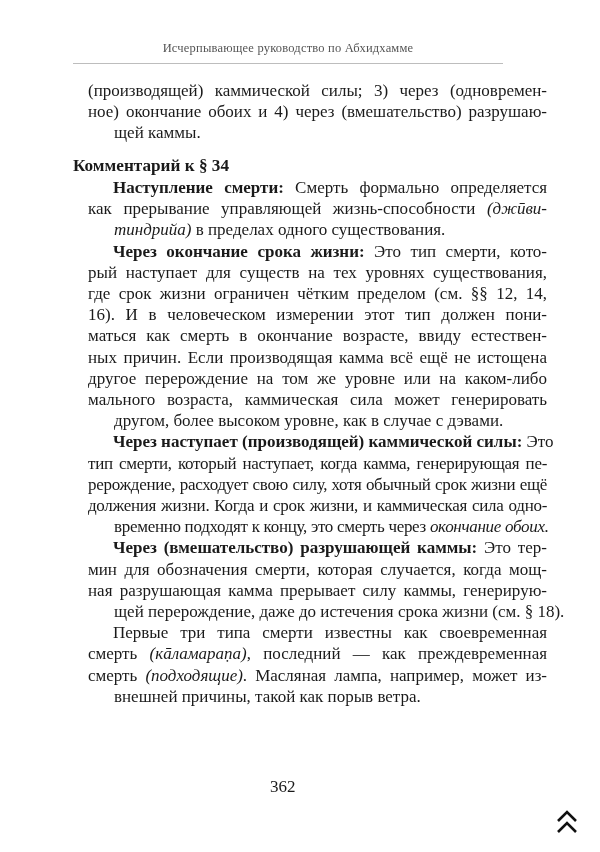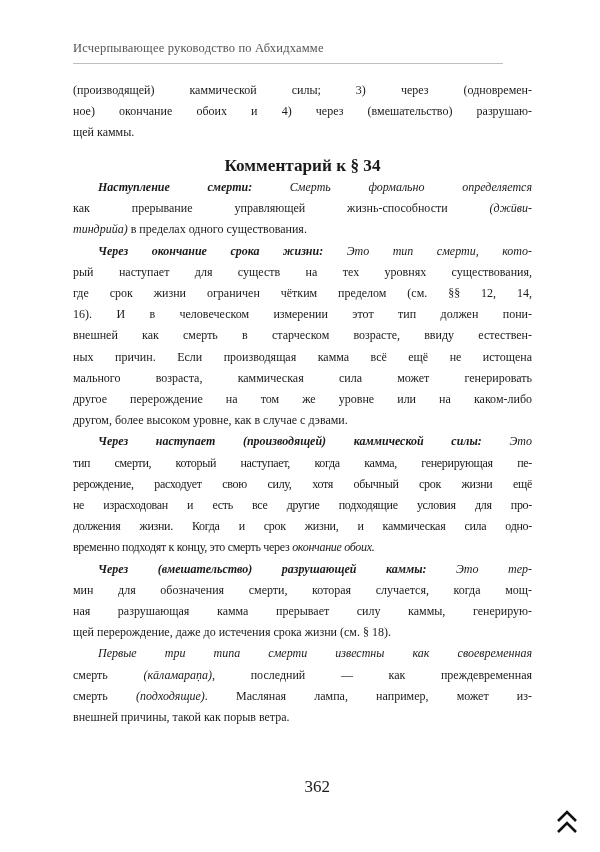--- a/index.html
+++ b/index.html
@@ -1,33 +1,33 @@
 <!DOCTYPE html>
 <html><head>
 <meta charset="utf-8">
 <style>
   html, body { margin:0; padding:0; background:#ffffff; }
   body { width:600px; height:852px; position:relative; overflow:hidden;
          font-family:"Liberation Serif","DejaVu Serif",serif; color:#1a1a1a; }
-  .running-head { position:absolute; top:41px; left:73px; width:430px; text-align:left;
+  .running-head { position:absolute; top:41px; left:73px; width:430px; text-align:center;
                   font-size:12.5px; color:#555; letter-spacing:0.2px; }
   .head-rule { position:absolute; top:63px; left:73px; width:430px; height:0;
                border-top:1px solid #bdbdbd; }
-  .text-block { position:absolute; left:73px; width:459px; font-size:12px; line-height:21.2px;
+  .text-block { position:absolute; left:88px; width:459px; font-size:17px; line-height:21.2px;
                 text-align:justify; }
   .text-block .line { display:block; white-space:nowrap; text-align-last:justify; text-align:justify; }
-  .text-block .line.last { text-align-last:left; }
-  .indent { padding-left:25px;font-style:italic; }
+  .text-block .line.last { text-align-last:left;margin-left:26px; }
+  .indent { padding-left:25px; }
   .para-top { top:80px; }
-  .section-title { position:absolute; top:156px; left:73px; width:459px; text-align:center;
+  .section-title { position:absolute; top:156px; left:73px; width:459px; 
                    font-weight:bold; font-size:17.2px; }
   .body-main { top:177px; }
   b { font-weight:bold; }
   i { }
-  .page-number { position:absolute; top:777px; left:270px; width:60px; text-align:right; font-size:17px; }
+  .page-number { position:absolute; top:777px; left:270px; width:60px; text-align:left; font-size:17px; }
   .scroll-top { position:absolute; top:808px; left:555px; width:24px; height:28px; cursor:pointer; }
 </style>
 </head>
 <body>
 
 <div class="running-head">Исчерпывающее руководство по Абхидхамме</div>
 <div class="head-rule"></div>
 
 <div class="text-block para-top">
   <span class="line">(производящей) каммической силы; 3) через (одновремен-</span>
@@ -40,30 +40,29 @@
 <div class="text-block body-main">
 
   <span class="line indent"><b>Наступление смерти:</b><span> Смерть формально определяется</span></span>
   <span class="line"><span>как прерывание управляющей жизнь-способности </span><i>(джӣви-</i></span>
   <span class="line last"><i>тиндрийа)</i> <span>в пределах одного существования.</span></span>
 
   <span class="line indent"><b>Через окончание срока жизни:</b><span> Это тип смерти, кото-</span></span>
   <span class="line">рый наступает для существ на тех уровнях существования,</span>
   <span class="line">где срок жизни ограничен чётким пределом (см. §§ 12, 14,</span>
   <span class="line">16). И в человеческом измерении этот тип должен пони-</span>
-  <span class="line">внешней как смерть в старческом возрасте, ввиду естествен-</span>
+  <span class="line">маться как смерть в окончание возрасте, ввиду естествен-</span>
   <span class="line">ных причин. Если производящая камма всё ещё не истощена</span>
+  <span class="line">другое перерождение на том же уровне или на каком-либо</span>
   <span class="line">мального возраста, каммическая сила может генерировать</span>
-  <span class="line">другое перерождение на том же уровне или на каком-либо</span>
   <span class="line last">другом, более высоком уровне, как в случае с дэвами.</span>
 
   <span class="line indent"><b>Через наступает (производящей) каммической силы:</b><span> Это</span></span>
   <span class="line" style="letter-spacing:-0.3px">тип смерти, который наступает, когда камма, генерирующая пе-</span>
   <span class="line" style="letter-spacing:-0.3px">рерождение, расходует свою силу, хотя обычный срок жизни ещё</span>
-  <span class="line" style="letter-spacing:-0.3px">не израсходован и есть все другие подходящие условия для про-</span>
   <span class="line" style="letter-spacing:-0.3px">должения жизни. Когда и срок жизни, и каммическая сила одно-</span>
   <span class="line last" style="letter-spacing:-0.3px"><span>временно подходят к концу, это смерть через </span><i>окончание обоих.</i></span>
 
   <span class="line indent"><b>Через (вмешательство) разрушающей каммы:</b><span> Это тер-</span></span>
   <span class="line">мин для обозначения смерти, которая случается, когда мощ-</span>
   <span class="line">ная разрушающая камма прерывает силу каммы, генерирую-</span>
   <span class="line last">щей перерождение, даже до истечения срока жизни (см. § 18).</span>
 
   <span class="line indent">Первые три типа смерти известны как своевременная</span>
   <span class="line"><span>смерть </span><i>(кāламарaṇa)</i><span>, последний — как преждевременная</span></span>

